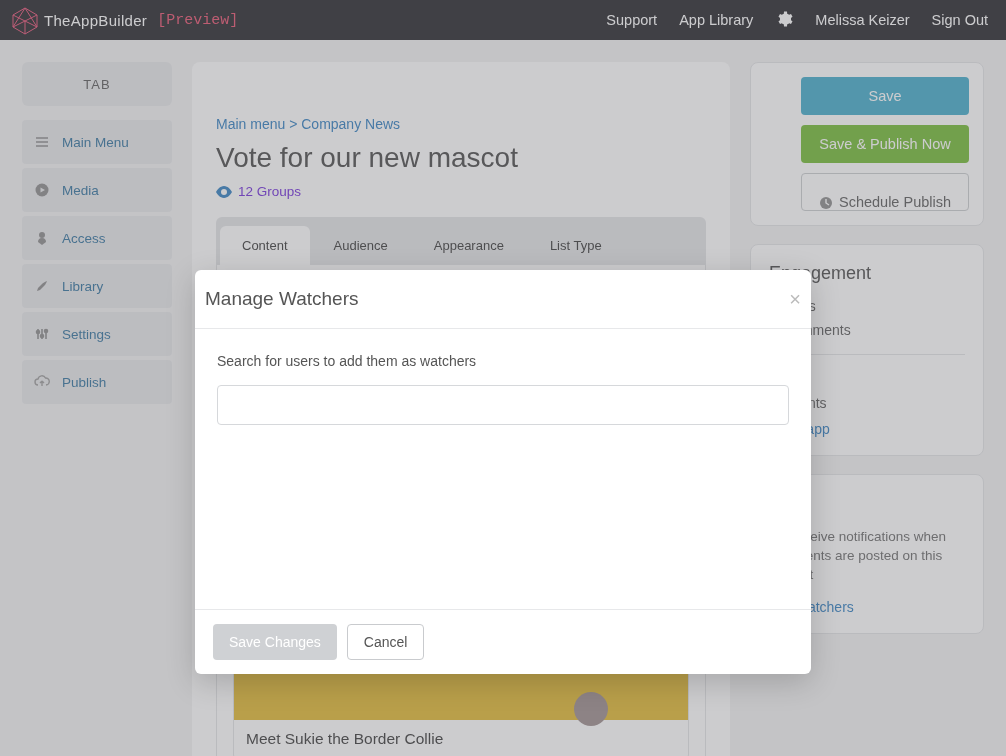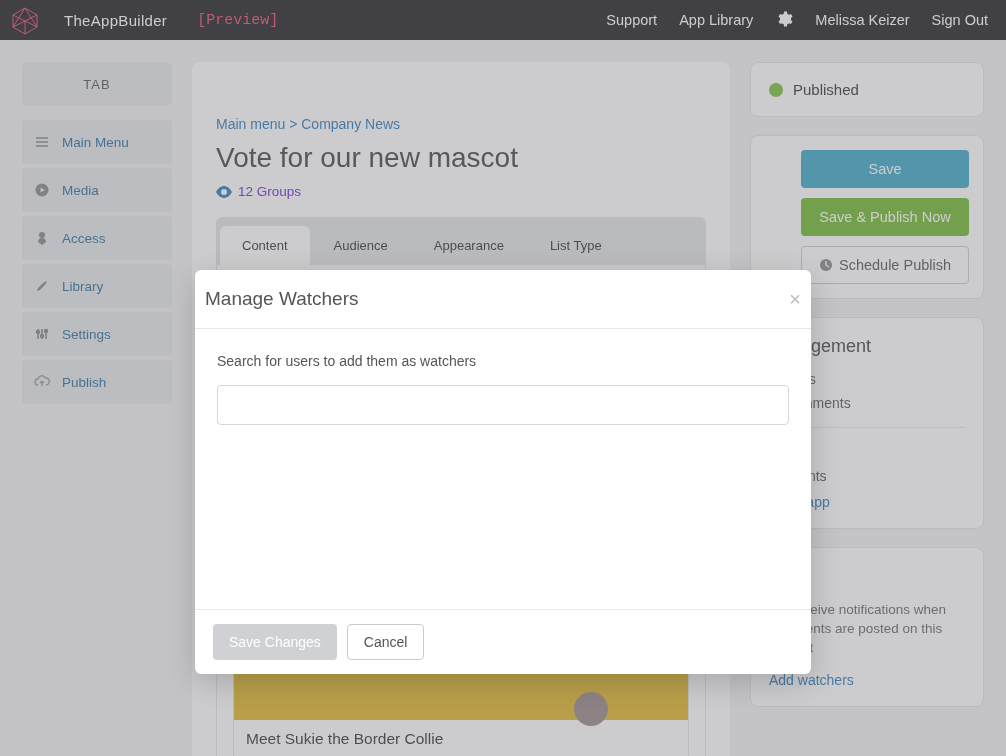--- a/index.html
+++ b/index.html
@@ -14,21 +14,21 @@
   
   .topbar {
     height: 40px;
     background: #1d1d22;
     display: flex;
     align-items: center;
     padding: 0 18px 0 10px;
     color: #fff;
     font-size: 14px;
   }
-  .logo { display: flex; align-items: center; gap: 24px; }
+  .logo { display: flex; align-items: center; gap: 4px; }
   .logo-mark svg { display:block; }
   .brand { font-size: 15px; font-weight: 500; letter-spacing: .3px; }
   .brand-preview { font-family: "Courier New", monospace; color: #e74c6b; margin-left: 6px; font-size: 15px; }
   .topnav { margin-left: auto; display: flex; align-items: center; gap: 22px; }
   .topnav a { color: #fff; text-decoration: none; font-size: 14.5px; }
   .gear { display:inline-block; }
 
   
   .app { display: flex; padding: 22px 22px 0 22px; gap: 20px; height: calc(756px - 40px); }
 
@@ -102,21 +102,21 @@
   .status-row { display:flex; align-items:center; gap:10px; }
   .dot { width:14px; height:14px; border-radius:50%; background:#7bbf3c; }
   .status-label { font-size:15px; color:#333; font-weight:500; }
   .btn {
     display:flex; align-items:center; justify-content:center;
     height:38px; border-radius:4px; font-size:14.5px; color:#fff;
     cursor:pointer; gap:6px;margin-left:36px;
   }
   .btn-save { background:#3da8c8; margin-bottom:10px; }
   .btn-pub  { background:#6fb82e; margin-bottom:10px; }
-  .btn-sched { background:#fff; border:1px solid #c9cbce; color:#555; }
+  .btn-sched { background:#fff; border:1px solid #c9cbce; color:#555;align-items:flex-end; }
   .btn-sched svg { display:block; }
   .panel h3 { font-size:18px; font-weight:500; color:#444; margin-bottom:14px; }
   .eng-line { font-size:14px; color:#555; margin-bottom:8px; }
   .eng-divider { border-top:1px solid #e3e4e6; margin:16px 0; }
   .link { color:#2b7bbf; font-size:14px; cursor:pointer; }
   .watch-desc { font-size:13.5px; color:#666; line-height:1.4; margin-bottom:14px; }
 
   
   .overlay {
     position:absolute; inset:0; background:rgba(120,122,126,0.38);
@@ -279,26 +279,20 @@
         <div class="tab-body">
           <div class="content-item">
             <div class="content-img"></div>
             <div class="content-caption">Meet Sukie the Border Collie</div>
           </div>
         </div>
       </div>
     </div>
 
     <div class="right">
-      <div class="panel">
-        <div class="status-row">
-          <span class="dot"></span>
-          <span class="status-label">Published</span>
-        </div>
-      </div>
 
       <div class="panel" style="padding:14px;">
         <div class="btn btn-save">Save</div>
         <div class="btn btn-pub">Save &amp; Publish Now</div>
         <div class="btn btn-sched">
           <span>
             <svg width="14" height="14" viewBox="0 0 14 14" fill="#888">
                 <circle cx="7" cy="7" r="6"></circle>
                 <path d="M7 3v4l3 2" stroke="#fff" stroke-width="1.4" fill="none"></path>
               </svg>

